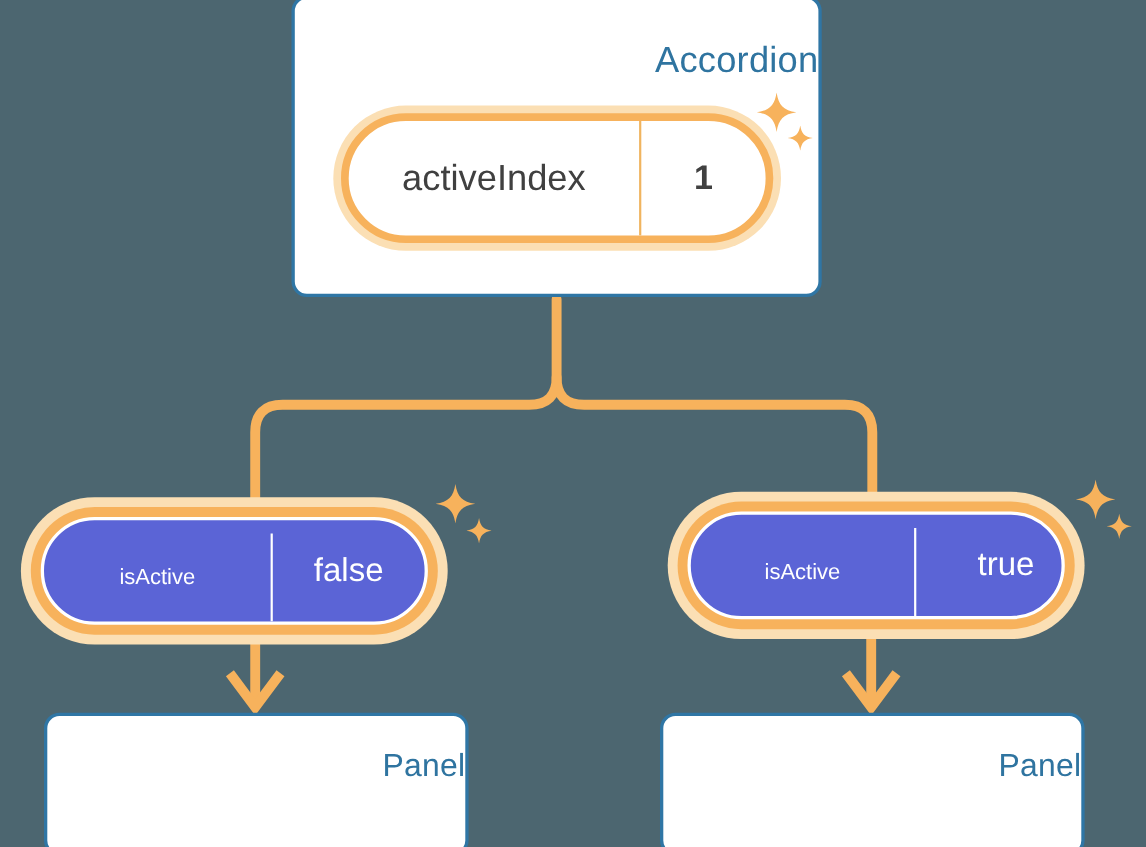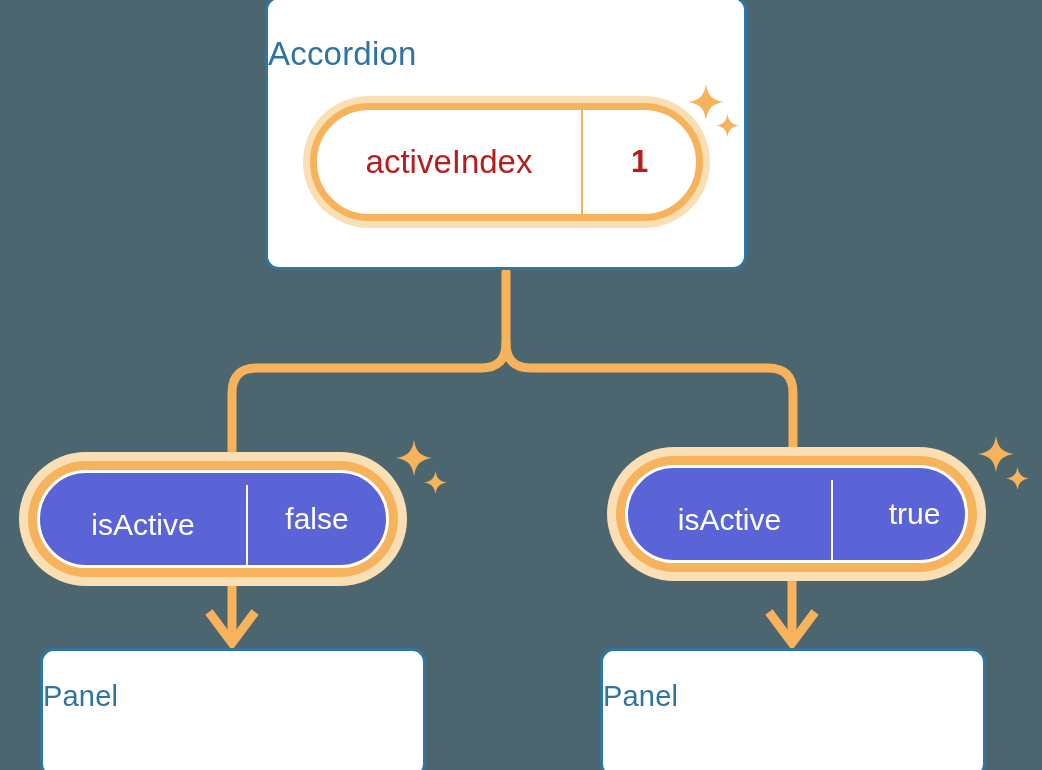--- a/index.html
+++ b/index.html
@@ -36,21 +36,21 @@
     position: absolute;
     background: #ffffff;
     border: 3px solid #2f76a5;
     border-radius: 14px;
     box-sizing: border-box;
   }
   .card-title {
     position: absolute;
     left: 0;
     right: 0;
-    text-align: left;
+    text-align: right;
     color: #2f74a0;
     font-size: 33px;
     font-weight: 400;
     letter-spacing: 0.2px;
     white-space: nowrap;
   }
 
   #accordion-card {
     left: 265px;
     top: -4px;
@@ -87,21 +87,21 @@
     background: #ffffff;
     border: 7px solid #f7b25c;
     box-shadow: 0 0 0 7px #fbdfb4;
     border-radius: 999px;
   }
   #pill-active-index .pill-key,
   #pill-active-index .pill-val {
     display: flex;
     align-items: center;
     justify-content: center;
-    color: #b91c1c;
+    color: #404040;
     box-sizing: border-box;
   }
   #pill-active-index .pill-key {
     flex: 0 0 266px;
     font-size: 33px;
     font-weight: 400;
     border-right: 2px solid #f0b45f;
   }
   #pill-active-index .pill-val {
     flex: 1 1 auto;
@@ -121,21 +121,21 @@
   }
   .pill-solid .pill-key,
   .pill-solid .pill-val {
     display: flex;
     align-items: center;
     justify-content: center;
     color: #ffffff;
     box-sizing: border-box;
   }
   .pill-solid .pill-key {
-    font-size: 30px;
+    font-size: 20px;
     font-weight: 400;
     border-right: 2px solid #ffffff;
     margin-top: 12px;
   }
   .pill-solid .pill-val {
     font-size: 30px;
     font-weight: 400;
   }
 
   #pill-is-active-left {

